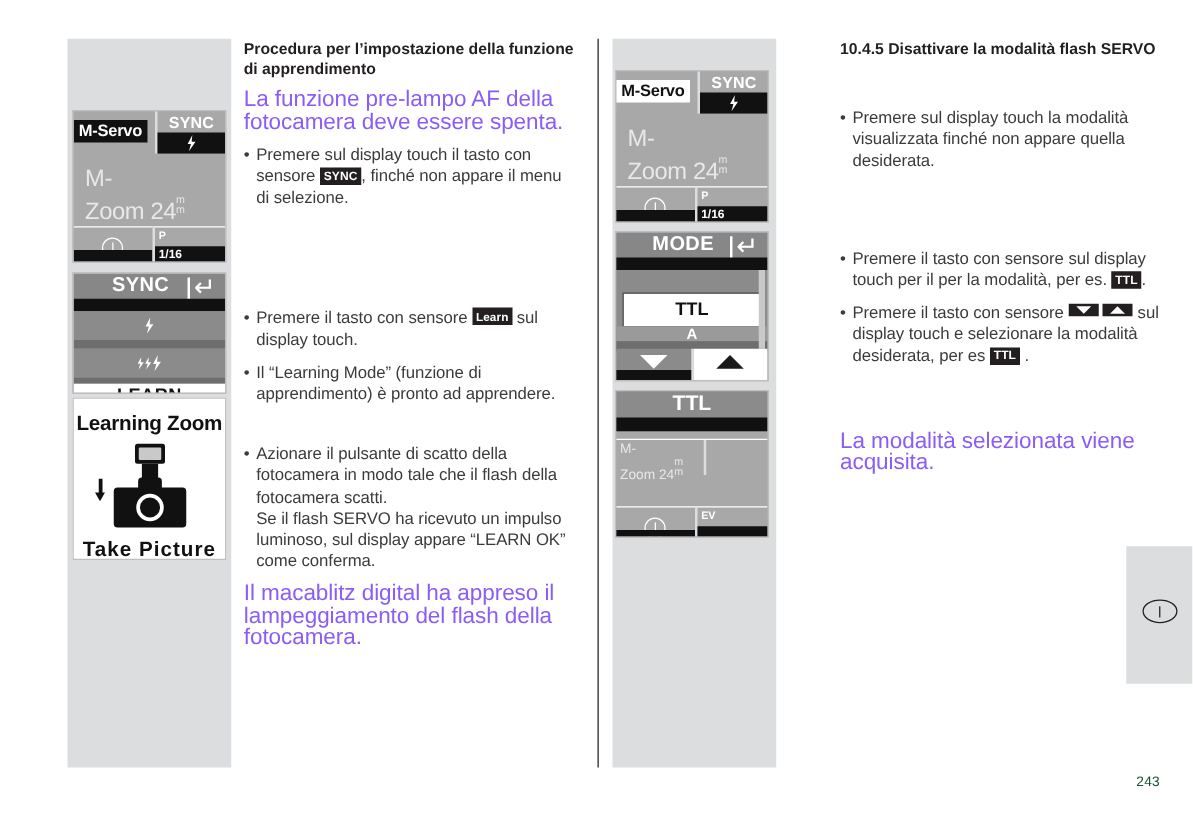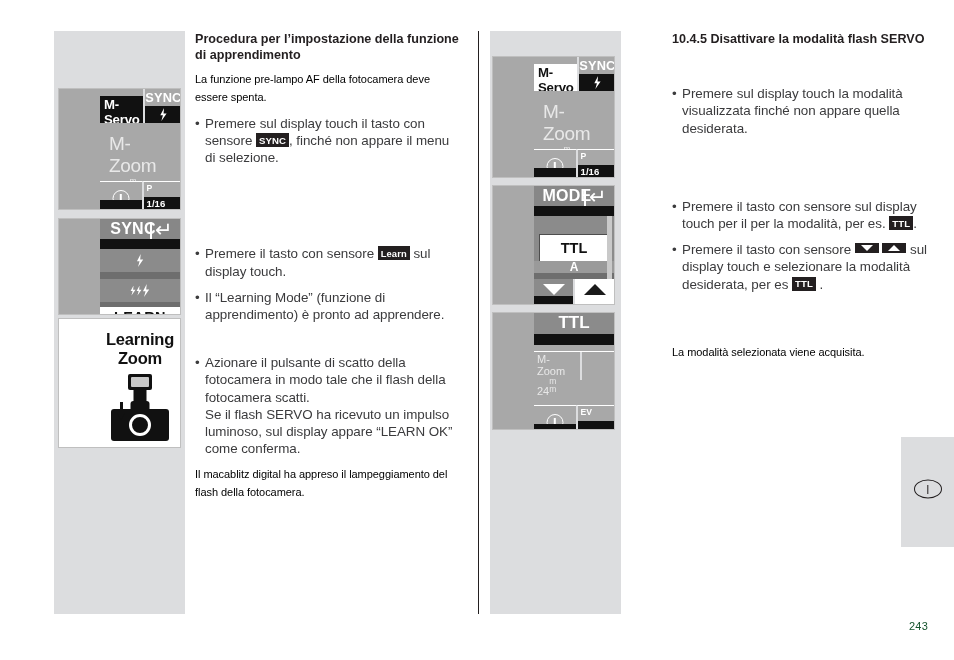--- a/index.html
+++ b/index.html
@@ -80,24 +80,24 @@
   #text-col-right  { left: 625px; top: 31px; margin-left: 47px; }
 
   .head {
     font-size: 12.6px;
     font-weight: bold;
     line-height: 16.2px;
     margin: 0 0 8px 0;
     color: #231f20;
   }
   .para {
-    font-size: 11px;
+    font-size: 18px;
     line-height: 17.2px;
     margin: 0 0 9px 0;
-    color: #000000;
+    color: #8b5cf6;
     letter-spacing: -0.05px;
   }
   ul.bullets { margin: 0; padding: 0; list-style: none; }
   ul.bullets li {
     position: relative;
     font-size: 13.4px;
     line-height: 17.2px;
     padding-left: 10px;
     margin-bottom: 9px;
     color: #3b3b3d;
@@ -144,21 +144,20 @@
   .keycap.arrow .tri.up   { border-bottom: 6px solid #ffffff; }
 
   
   .lcd {
     position: absolute;
     box-sizing: border-box;
     background: #a8a8a8;
     border: 1px solid #bfbfbf;
     font-family: "Liberation Sans", sans-serif;
     overflow: hidden;
-    padding-left: 41px;
   }
 
   
   .lcd-topbar {
     position: relative;
     height: 34px;
     display: flex;
   }
   .tb-mode {
     width: 54%;

